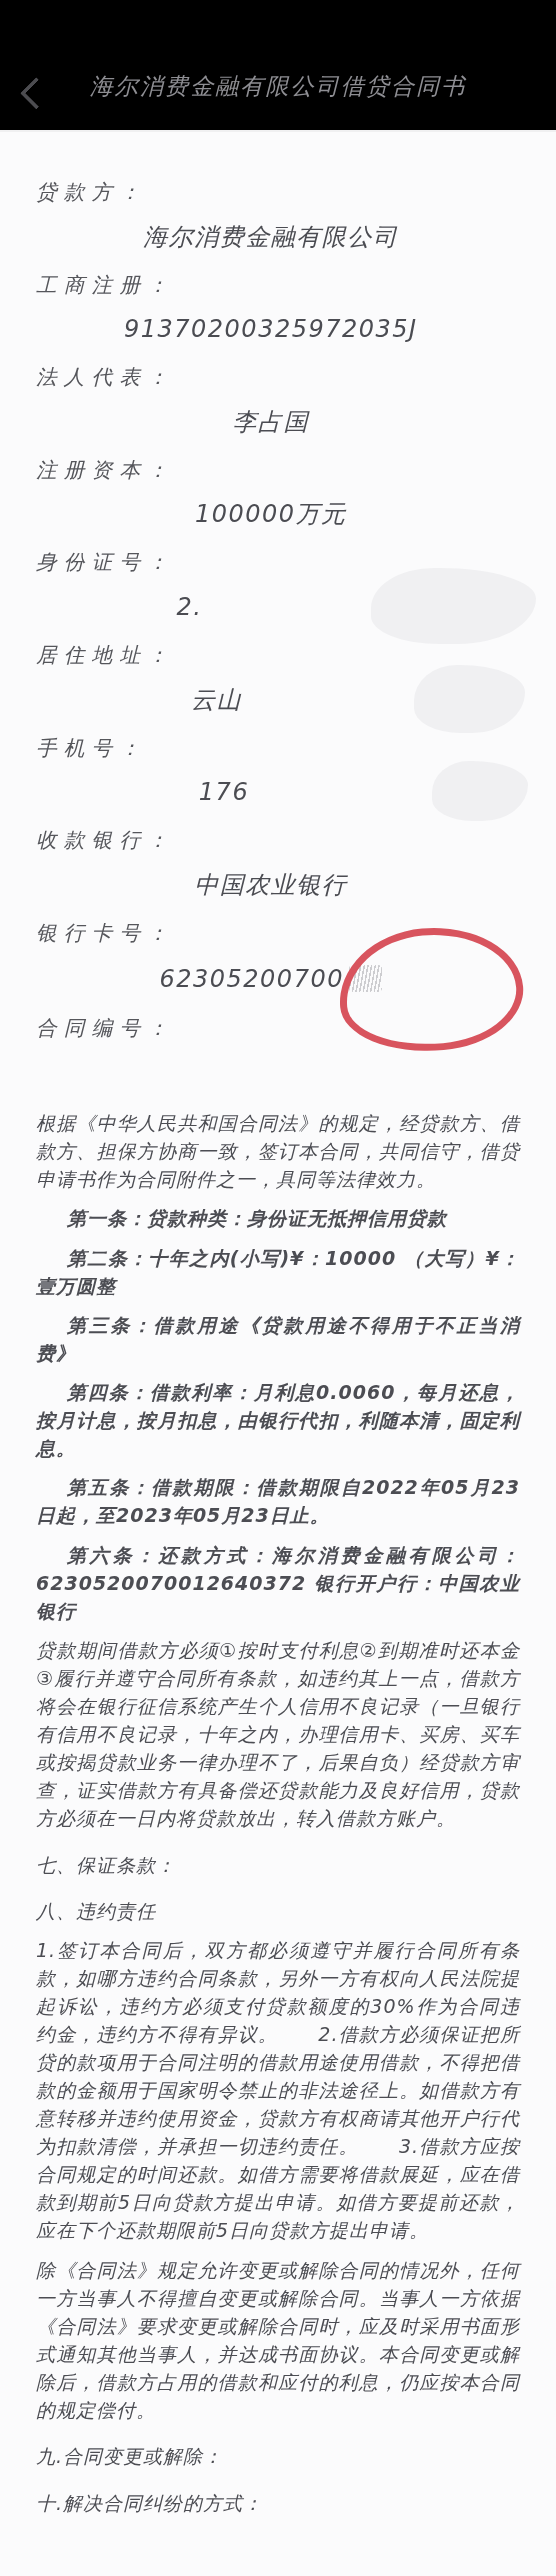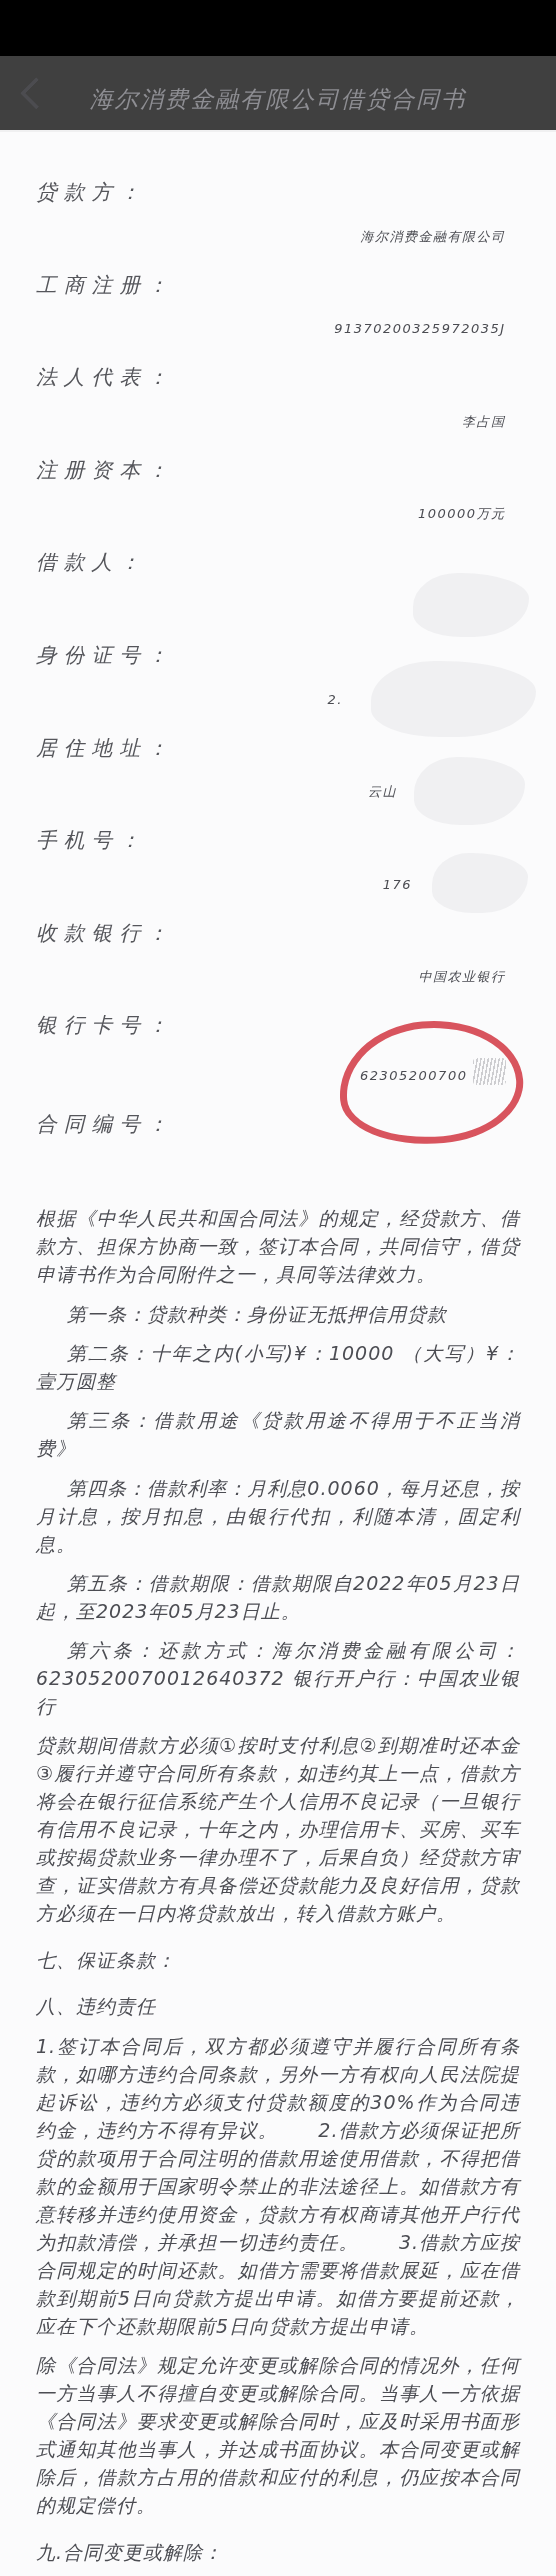--- a/index.html
+++ b/index.html
@@ -2,41 +2,41 @@
 <html style="font-size:8.2px"><head>
 <meta charset="utf-8">
 <style>
   html,body{margin:0;padding:0;}
   body{
     width:556px;height:3184px;overflow:hidden;background:#fbfbfc;
     font-family:"DejaVu Sans","Liberation Sans",sans-serif;color:#4e4f55;position:relative;
   }
   
   .status-bar{height:56px;background:#000;}
-  .app-header{height:74px;background:#404040;border-bottom:2.1px solid #f0f0f1;position:relative;display:flex;align-items:flex-end;}
+  .app-header{height:74px;background:#000000;border-bottom:2.1px solid #f0f0f1;position:relative;display:flex;align-items:flex-start;}
   .back-btn{position:absolute;left:25px;top:50%;width:18.5px;height:18.5px;cursor:pointer;
     border-left:4.1px solid #4c4c50;border-bottom:4.1px solid #4c4c50;border-radius:1.5px;
     transform:translateY(-50%) rotate(45deg);}
   .app-title{flex:1;text-align:center;font-size:23px;color:#8e8e93;font-weight:400;letter-spacing:2.1px;font-style:italic;}
   
   .doc{padding:48px 36px 0 36px;font-style:italic;}
   .field{margin-bottom:24px;}
   .field-label{font-size:20.6px;line-height:24px;letter-spacing:7.2px;color:#55565b;}
   .field-value-row{position:relative;margin-top:20.6px;min-height:24px;line-height:24px;
-    font-size:13px;letter-spacing:1.5px;text-align:right;padding-right:14.4px;color:#4b4c52;}
+    font-size:24px;letter-spacing:1.5px;text-align:center;padding-right:14.4px;color:#4b4c52;}
   .redact-blob{position:absolute;background:#f0f0f2;z-index:1;
     border-radius:42% 64% 52% 46% / 58% 44% 66% 40%;}
   .card-ellipse{position:absolute;right:-3.1px;top:-37px;width:170px;height:109px;z-index:2;
     border:7.7px solid #d8545e;border-radius:48% 52% 46% 54% / 58% 54% 46% 42%;
     transform:rotate(-5deg);pointer-events:none;}
   .smudge{display:inline-block;width:33px;height:27px;margin-left:5.2px;vertical-align:-5.2px;
     background:repeating-linear-gradient(100deg,#b9b9bd 0 1.5px,rgba(0,0,0,0) 1.5px 3.6px);
     opacity:.7;border-radius:4.1px;}
   .clause{font-size:19px;line-height:28px;letter-spacing:1px;margin:0 0 11.3px 0;color:#4c4d53;text-align:justify;}
-  .clause.indent{text-indent:31px;}
+  .clause.indent{text-indent:31px;font-weight:bold;}
   .clause.heading{margin-top:18.5px;}
 </style>
 </head>
 <body>
 
 <div class="status-bar"></div>
 
 <header class="app-header">
   <span class="back-btn"></span>
   <h1 class="app-title">海尔消费金融有限公司借贷合同书</h1>
@@ -52,24 +52,20 @@
         <div class="field-label">工商注册：</div>
         <div class="field-value-row"><span class="value-text">91370200325972035J</span></div>
       </div>
       <div class="field">
         <div class="field-label">法人代表：</div>
         <div class="field-value-row"><span class="value-text">李占国</span></div>
       </div>
       <div class="field">
         <div class="field-label">注册资本：</div>
         <div class="field-value-row"><span class="value-text">100000万元</span></div>
-      </div>
-      <div class="field">
-        <div class="field-label">借款人：</div>
-        <div class="field-value-row" style="padding-right: 128px;"><span class="value-text"></span><span class="redact-blob" style="width: 116px; height: 64px; right: -9.3px; top: -21.6px;"></span></div>
       </div>
       <div class="field">
         <div class="field-label">身份证号：</div>
         <div class="field-value-row" style="padding-right: 177px;"><span class="value-text">2.</span><span class="redact-blob" style="width: 165px; height: 76px; right: -15.5px; top: -27px;"></span></div>
       </div>
       <div class="field">
         <div class="field-label">居住地址：</div>
         <div class="field-value-row" style="padding-right: 123px;"><span class="value-text">云山</span><span class="redact-blob" style="width: 111px; height: 68px; right: -5.2px; top: -23px;"></span></div>
       </div>
       <div class="field">

